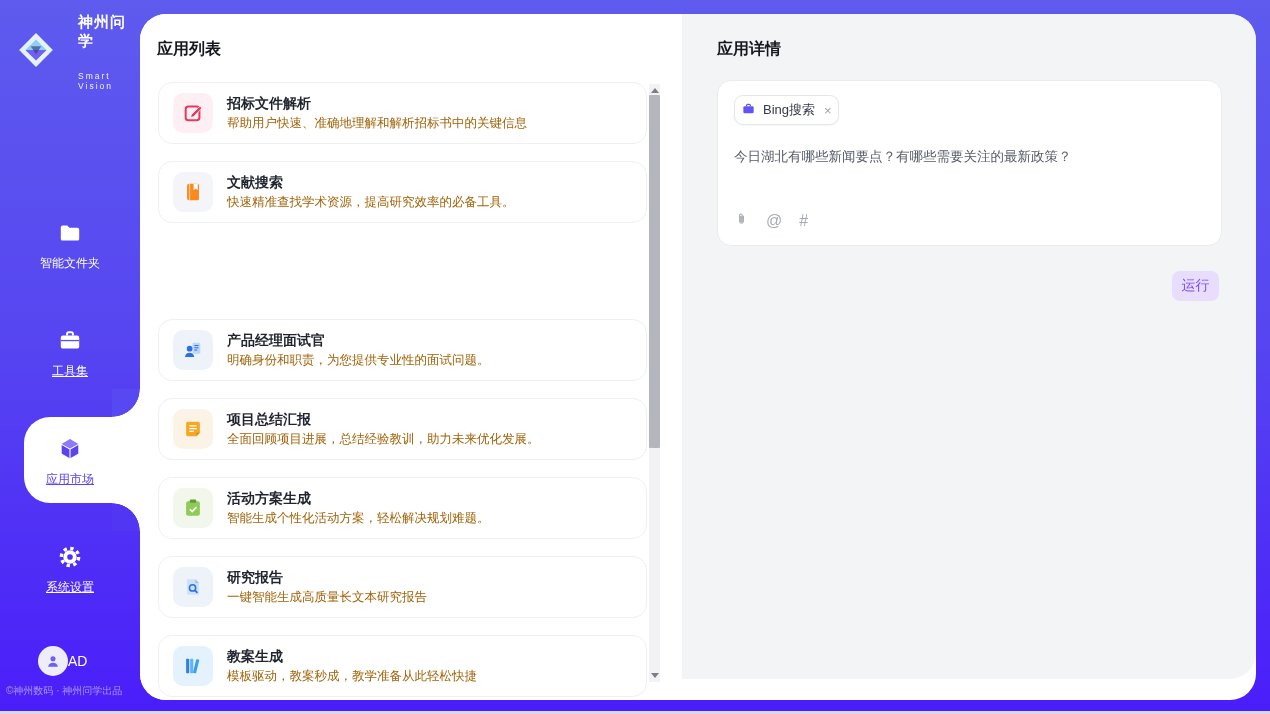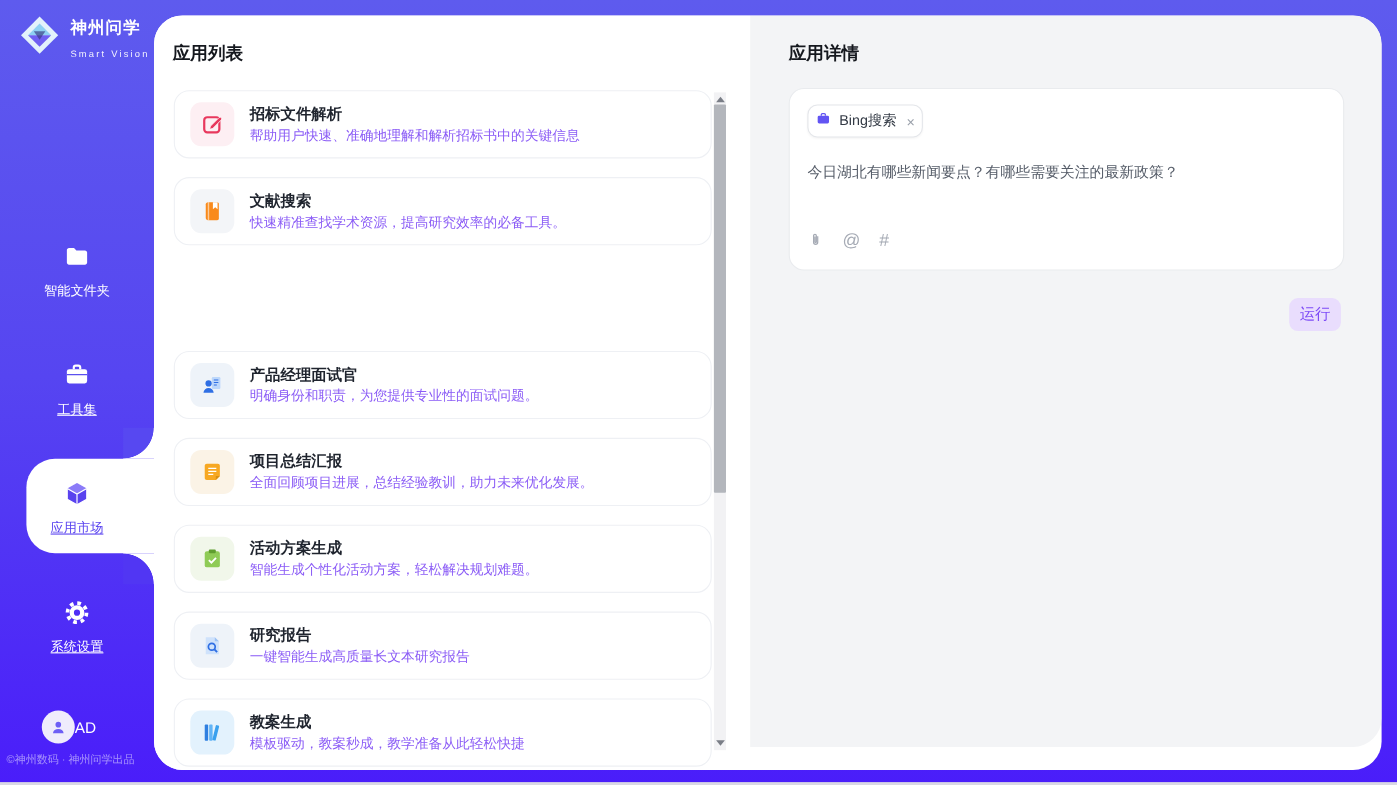--- a/index.html
+++ b/index.html
@@ -6,23 +6,23 @@
   html,body { width:1270px; height:714px; overflow:hidden; }
   body {
     font-family:"Liberation Sans", sans-serif;
     background:linear-gradient(180deg,#5e5bee 0%,#5645f1 48%,#4a1dfa 100%);
     position:relative;
   }
   .bottom-strip { position:absolute; left:0; right:0; bottom:0; height:3px; background:#d9d8e4; z-index:9; }
 
   
   .sidebar { position:absolute; left:0; top:0; width:140px; height:714px; color:#fff; z-index:3; }
-  .logo { position:absolute; left:17px; top:13px; display:flex; align-items:center; gap:9px; }
+  .logo { position:absolute; left:17px; top:13px; display:flex; align-items:center; gap:23px; }
   .logo-text .cn { font-size:15px; font-weight:bold; letter-spacing:1px; }
-  .logo-text .en { font-size:8.5px; letter-spacing:2px; opacity:.92; margin-top:9px; }
+  .logo-text .en { font-size:8.5px; letter-spacing:2px; opacity:.92; margin-top:20px; }
   .nav-item { position:absolute; left:0; width:140px; text-align:center; color:#fff; cursor:pointer; }
   .nav-item .nav-label { display:block; font-size:12px; margin-top:5px; }
   .nav-label.underlined { text-decoration:underline; }
   .active-blob { position:absolute; left:24px; top:417px; width:116px; height:86px; background:#fff; border-radius:26px 0 0 26px; z-index:1; }
   .blob-corner { position:absolute; left:112px; width:28px; height:28px; z-index:1; }
   .blob-corner.top { top:389px; background:radial-gradient(circle 28px at 0 0, #5748f1 0 27.4px, #fff 28px); }
   .blob-corner.bottom { top:503px; background:radial-gradient(circle 28px at 0 28px, #5136f3 0 27.4px, #fff 28px); }
   .nav-item.active { z-index:2; color:#5b45f0; }
   .user-row { position:absolute; left:38px; top:646px; display:flex; align-items:center; }
   .avatar { width:30px; height:30px; border-radius:50%; background:#efecfc; display:flex; align-items:center; justify-content:center; }
@@ -35,21 +35,21 @@
   
   .list-section { position:absolute; left:0; top:0; width:542px; height:686px; background:#fff; }
   .section-title { position:absolute; font-size:16px; font-weight:bold; color:#15181e; }
   .list-title { left:17px; top:25px; }
   .card { position:absolute; left:18px; width:489px; height:62px; border:1px solid #eef0f4; border-radius:14px; background:#fff; display:flex; align-items:center; gap:14px; padding:0 14px; cursor:pointer; }
   .card.selected { background:#f4eefe; border:1px solid #a98ef5; box-shadow:0 6px 16px rgba(124,77,255,.25); }
   .card-icon { width:40px; height:40px; border-radius:10px; background:#f3f5f8; display:flex; align-items:center; justify-content:center; flex:none; }
   .bg-pink { background:#fdeff3; } .bg-rose { background:#f9e9f7; } .bg-blue { background:#eef3f9; }
   .bg-cream { background:#fbf3e6; } .bg-green { background:#f1f7ea; } .bg-sky { background:#e3f2fd; }
   .card-name { font-size:14px; font-weight:bold; color:#1f242e; line-height:1.25; }
-  .card-desc { font-size:12.5px; color:#8b5cf6; margin-top:3px; line-height:1.3; }
+  .card-desc { font-size:12.5px; color:#a16207; margin-top:3px; line-height:1.3; }
 
   
   .sb-track { position:absolute; left:509px; top:70px; width:11px; height:598px; background:#f2f2f4; }
   .sb-thumb { position:absolute; left:0; top:11px; width:11px; height:353px; background:#b3b6bc; border-radius:1px; }
   .sb-arrow { position:absolute; left:1.5px; width:0; height:0; border-left:4px solid transparent; border-right:4px solid transparent; }
   .sb-arrow.up { top:4px; border-bottom:5px solid #7a7e87; }
   .sb-arrow.down { bottom:4px; border-top:5px solid #7a7e87; }
 
   
   .detail-section { position:absolute; left:542px; top:0; width:574px; height:665px; background:#f3f4f6; border-radius:0 26px 26px 0; }

